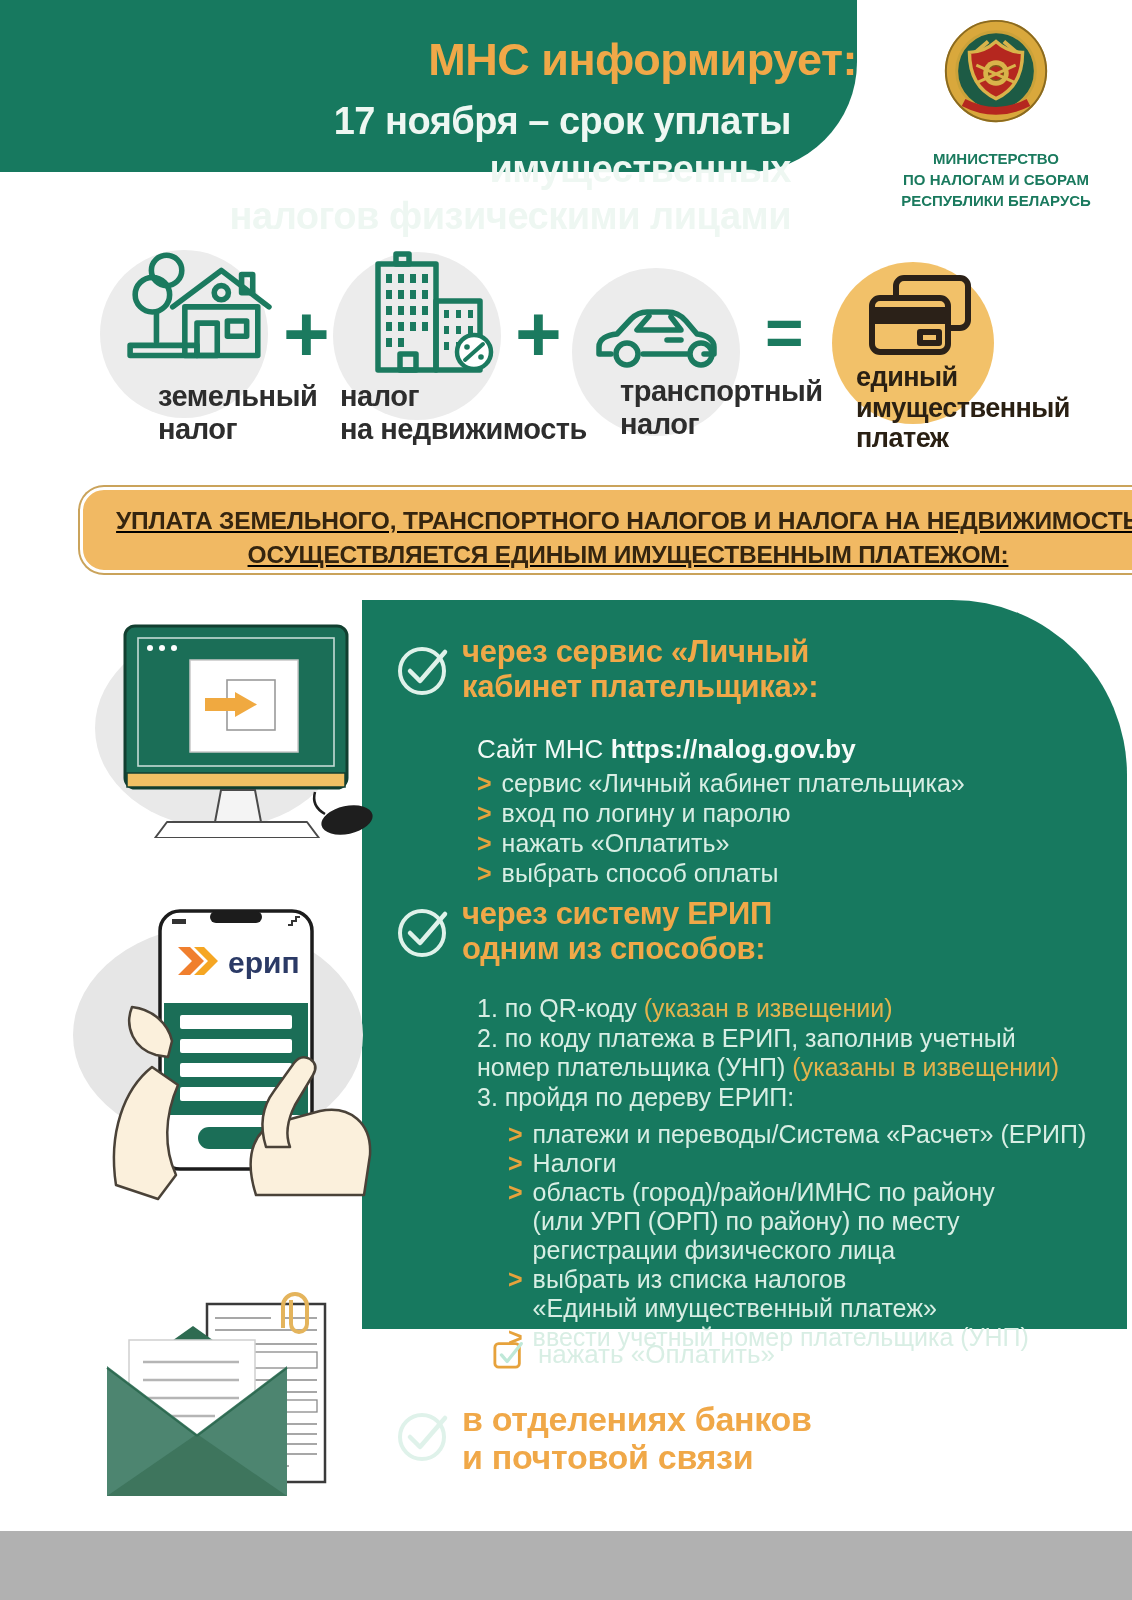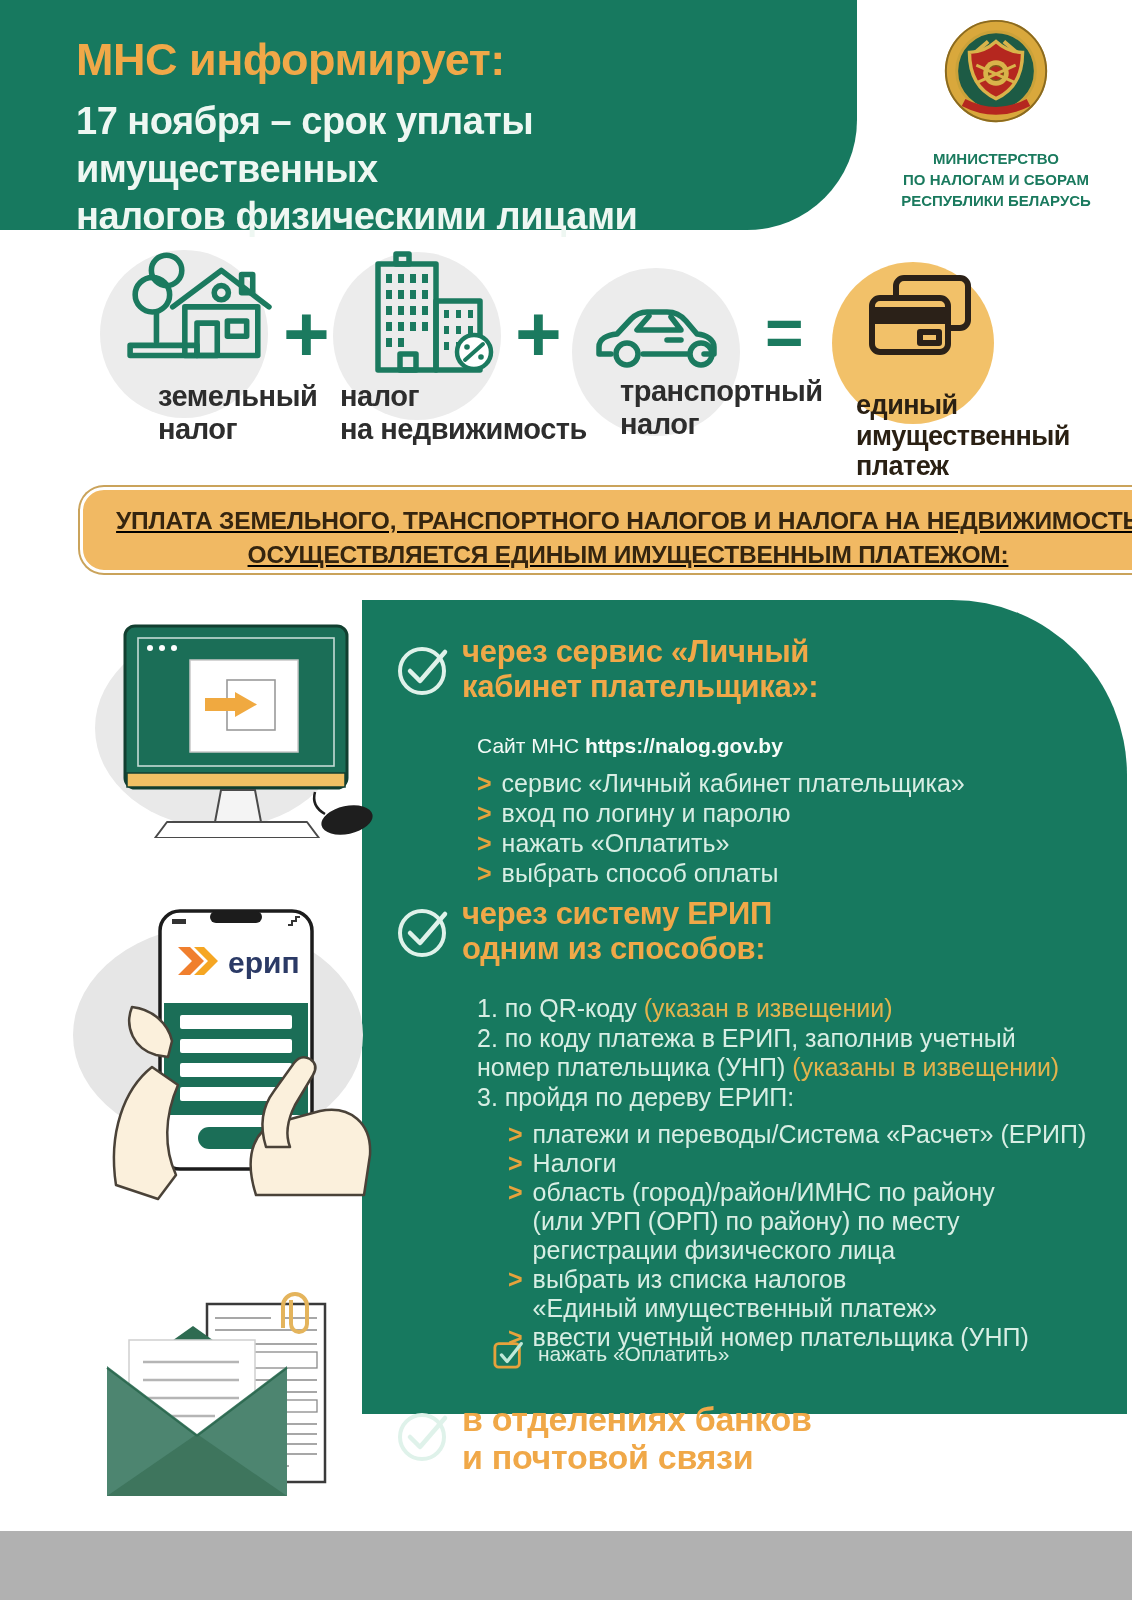--- a/index.html
+++ b/index.html
@@ -2,22 +2,22 @@
 <html><head>
 <meta charset="utf-8">
 <style>
   html,body{margin:0;padding:0;background:#ffffff;}
   body{width:1132px;height:1600px;position:relative;overflow:hidden;
        font-family:"Liberation Sans","DejaVu Sans",sans-serif;}
   .abs{position:absolute;}
   .pre{white-space:pre-line;}
 
   
-  .hdr{left:0;top:0;width:857px;height:230px;background:#17795f;
-       border-bottom-right-radius:110px;box-sizing:border-box;padding:34px 0 0 76px;}
+  .hdr{left:0;top:0;width:857px;height:172px;background:#17795f;
+       border-bottom-right-radius:110px;box-sizing:border-box;padding:34px 0 0 76px;text-align:right;}
   .brand{font-size:45px;font-weight:bold;color:#f0a848;letter-spacing:-0.5px;}
   .title{margin-top:12px;width:715px;font-size:38px;font-weight:bold;color:#eef7f2;
          line-height:1.25;letter-spacing:-0.5px;}
 
   
   .ministry{left:872px;top:14px;width:248px;text-align:center;}
   .ministry-name{margin-top:12px;font-size:15px;font-weight:bold;color:#1a7a5e;line-height:1.4;}
 
   
   .circle{border-radius:50%;}
@@ -26,24 +26,24 @@
   .tax-label{font-size:29px;font-weight:bold;color:#2d2d2d;line-height:1.13;letter-spacing:-0.5px;}
   .op{font-weight:bold;color:#1b7a5f;}
 
   
   .banner{left:80px;top:487px;width:1096px;height:86px;background:#f1b963;border:3px solid #ffffff;
           box-shadow:0 0 0 2px #caa35b;border-radius:24px;box-sizing:border-box;
           text-align:center;padding-top:14px;text-decoration:underline;}
   .banner-text{font-size:24.5px;font-weight:bold;color:#35250f;line-height:1.4;letter-spacing:-0.2px;}
 
   
-  .panel{left:362px;top:600px;width:765px;height:814px;background:#17795f;
+  .panel{left:362px;top:600px;width:765px;height:729px;background:#17795f;
          border-top-right-radius:175px;}
   .sec-head{font-size:31px;font-weight:bold;color:#f0a848;line-height:1.13;letter-spacing:-0.3px;}
-  .body-line{font-size:21px;color:#f2faf6;}
+  .body-line{font-size:26px;color:#f2faf6;}
   .mint{color:#d8eee4;}
   .url{font-weight:bold;color:#f6fcf9;}
   .brow{display:flex;gap:10px;font-size:25px;line-height:30px;color:#d8eee4;}
   .arrow{color:#e6a23c;font-weight:bold;flex:0 0 auto;}
   .note{color:#e3b34d;}
   .numbered{font-size:25px;line-height:29.5px;color:#d8eee4;}
 
   
   .footer{left:0;top:1531px;width:1132px;height:69px;background:#b1b1b1;}
 </style>
@@ -159,21 +159,21 @@
 
   <div class="abs circle orange-c" style="left:832px;top:262px;width:162px;height:162px;"></div>
   <svg class="abs" style="left:862px;top:272px;" width="118" height="100" viewBox="0 0 118 100">
     <g stroke="#2b2118" stroke-width="6" fill="none" stroke-linejoin="round">
       <rect x="34" y="6" width="72" height="50" rx="8"></rect>
       <rect x="10" y="26" width="76" height="54" rx="8" fill="#f2c169"></rect>
       <rect x="10" y="38" width="76" height="11" fill="#2b2118"></rect>
       <rect x="58" y="60" width="19" height="11"></rect>
     </g>
   </svg>
-  <div class="abs tax-label pre" style="left:856px;top:362px;font-size:27px;color:#2a2013;margin-top:28px;">единый
+  <div class="abs tax-label pre" style="left:856px;top:362px;font-size:27px;color:#2a2013;">единый
 имущественный
 платеж</div>
 </section>
 
 <div class="abs banner">
   <div class="banner-text pre">УПЛАТА ЗЕМЕЛЬНОГО, ТРАНСПОРТНОГО НАЛОГОВ И НАЛОГА НА НЕДВИЖИМОСТЬ
 ОСУЩЕСТВЛЯЕТСЯ ЕДИНЫМ ИМУЩЕСТВЕННЫМ ПЛАТЕЖОМ:</div>
 </div>
 
 <div class="abs panel">

